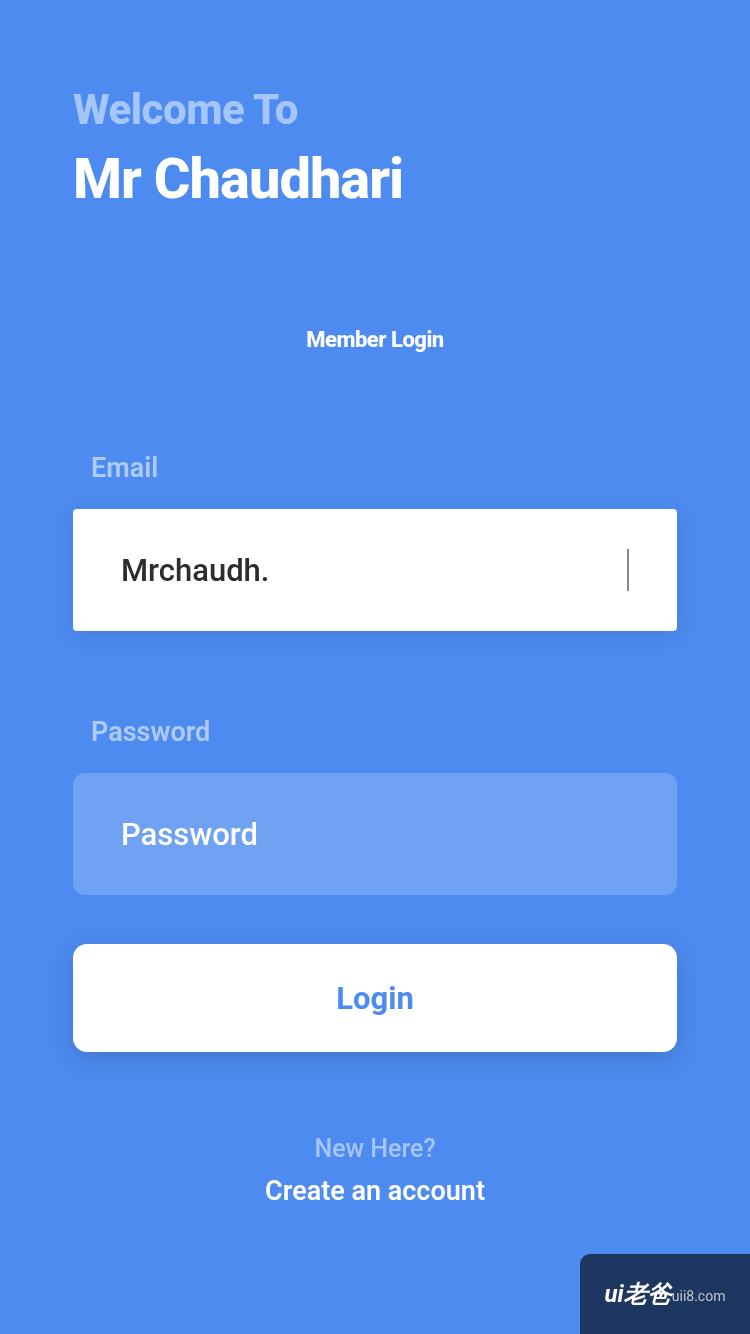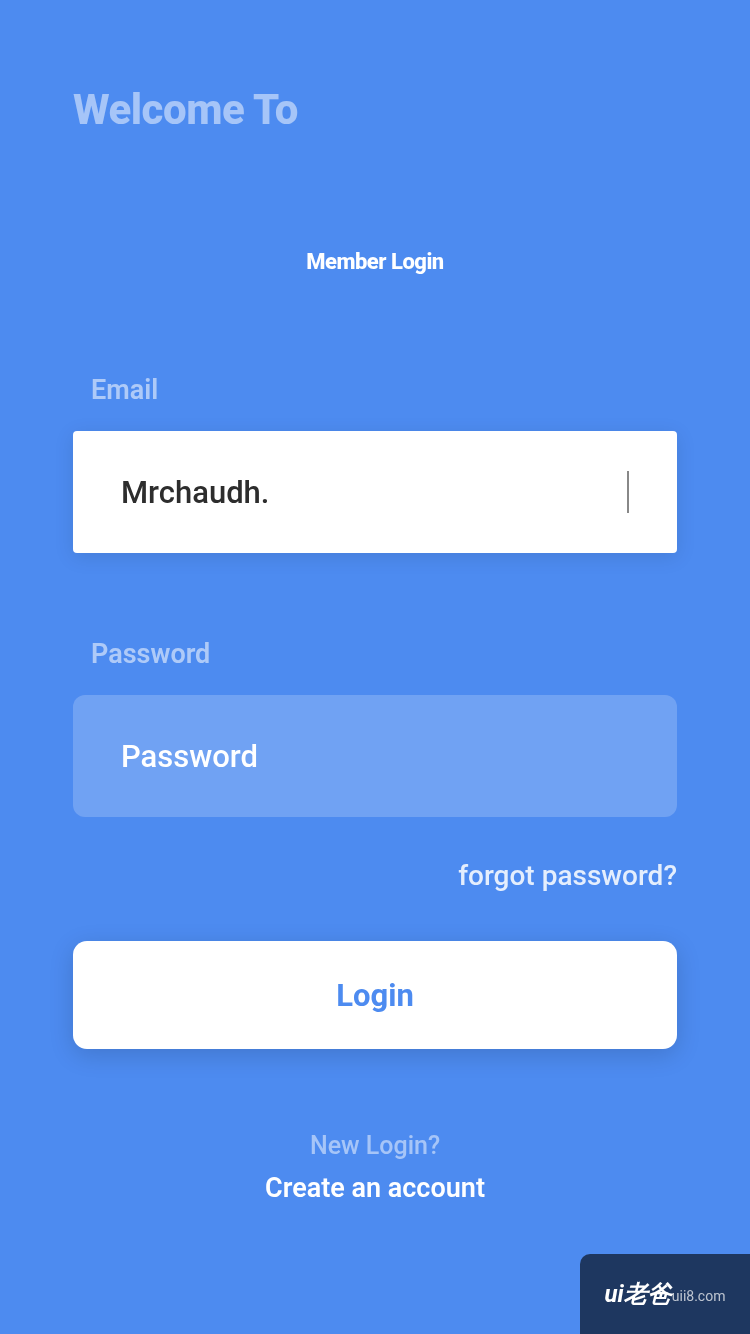--- a/index.html
+++ b/index.html
@@ -161,48 +161,48 @@
       font-size: 14px;
       color: rgba(255, 255, 255, 0.7);
       margin-top: 4px;
     }
   </style>
 </head>
 <body>
 
 <div class="header">
   <div class="welcome-text">Welcome To</div>
+  <div class="name-text">Mr Chaudhari</div>
 </div>
 
 <div class="form-title">Member Login</div>
 
 <div class="form-container">
   <div class="email-group">
     <div class="field-label">Email</div>
     <div class="email-input-wrapper">
       <span class="email-input">Mrchaudh.</span>
       <span class="cursor-indicator"></span>
     </div>
   </div>
 
   <div class="password-group">
     <div class="field-label">Password</div>
     <div class="password-input-wrapper">
       <input type="password" class="password-input" placeholder="Password" style="">
     </div>
   </div>
 
-  <div class="forgot-link">forgot password?</div>
 
   <div class="login-button">
     <span class="login-button-text">Login</span>
   </div>
 
   <div class="footer">
-    <div class="footer-prompt">New Login?</div>
+    <div class="footer-prompt">New Here?</div>
     <div class="footer-link">Create an account</div>
   </div>
 </div>
 
 <div class="watermark">
   <div class="watermark-logo">ui老爸</div>
   <div class="watermark-url">uii8.com</div>
 </div>
 
 </body></html>

